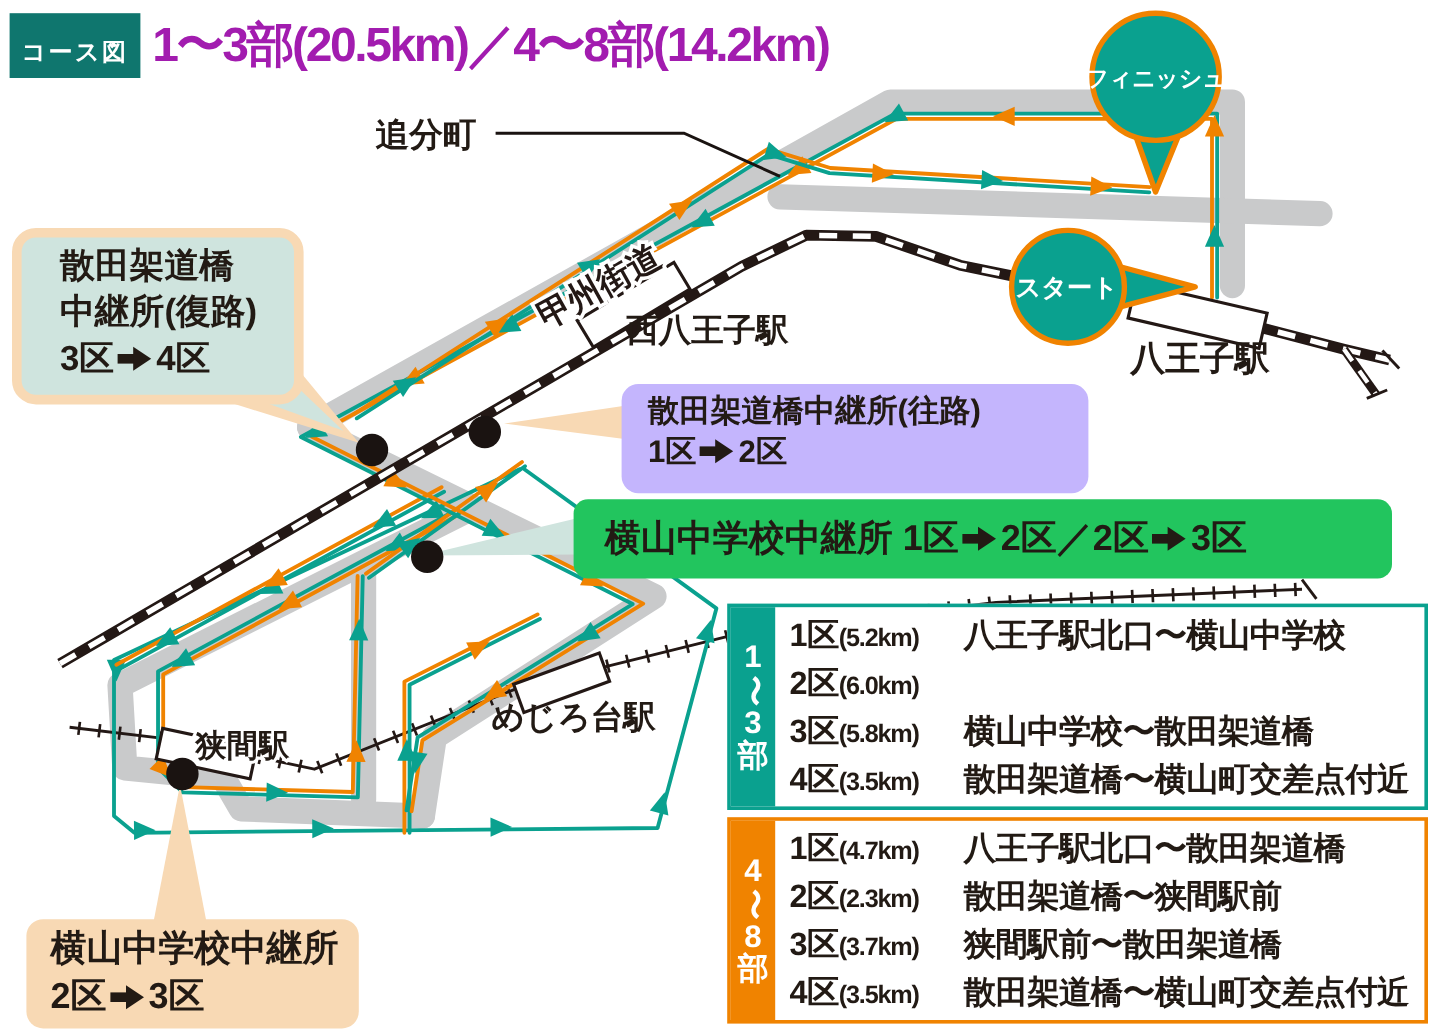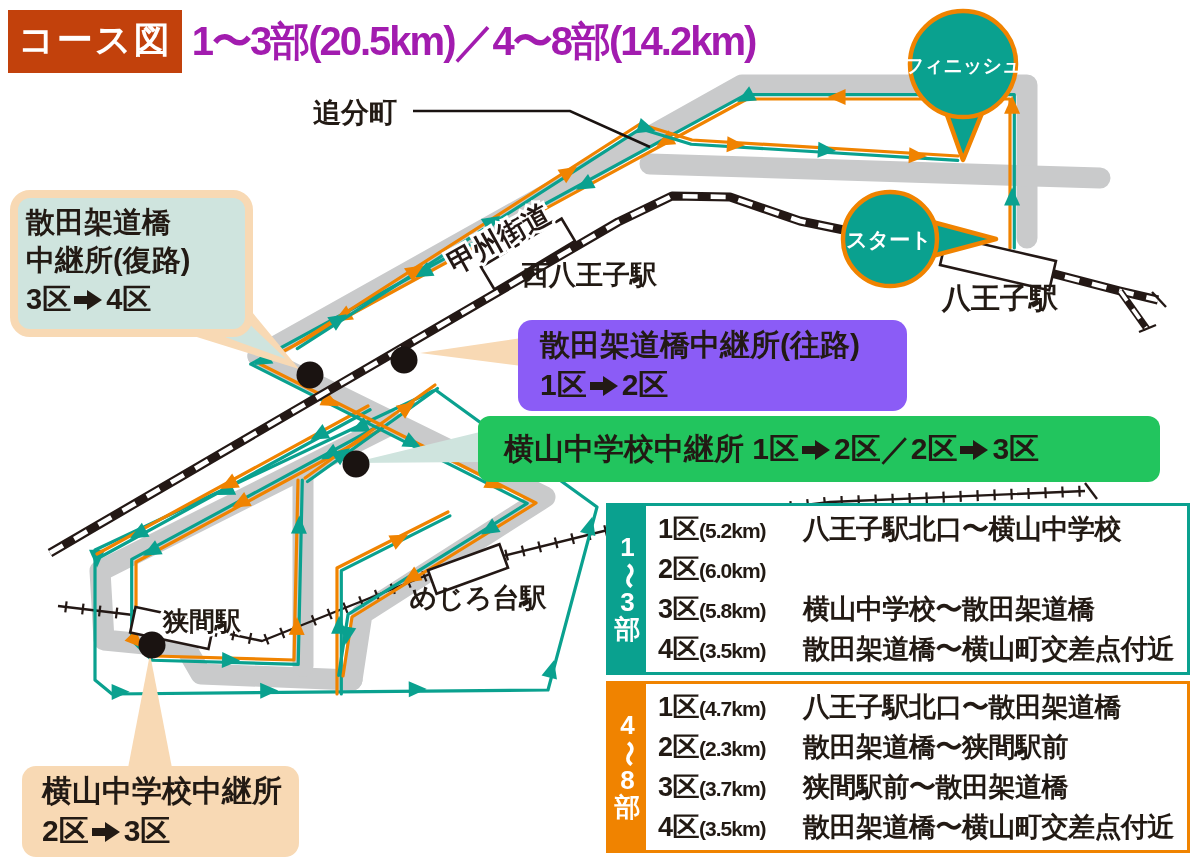--- a/index.html
+++ b/index.html
@@ -3,31 +3,31 @@
 <meta charset="utf-8">
 <style>
   html,body{margin:0;padding:0;background:#fff;}
   .stage{position:relative;width:1200px;height:859px;background:#fff;overflow:hidden;
          font-family:"Liberation Sans","DejaVu Sans",sans-serif;color:#221a14;}
   svg{position:absolute;left:0;top:0;}
   svg text{font-family:"Liberation Sans","DejaVu Sans",sans-serif;}
 
   
   .title-bar{position:absolute;left:8px;top:10px;display:flex;align-items:center;z-index:30;}
-  .title-tag{background:#c2410c;color:#fff;font-size:36px;font-weight:bold;
-             padding:6px 10px 8px 10px;letter-spacing:2px;}
+  .title-tag{background:#0f766e;color:#fff;font-size:20px;font-weight:bold;
+             padding:19px 10px 8px 10px;letter-spacing:2px;}
   .title-text{font-size:40px;font-weight:bold;color:#a21caf;margin-left:10px;letter-spacing:-2px;white-space:nowrap;}
 
   
   .callout{position:absolute;box-sizing:border-box;font-weight:bold;z-index:20;white-space:nowrap;}
   .callout .line{line-height:1.32;}
   .co-fukuro{left:10px;top:190px;width:243px;height:147px;background:#cfe4de;
-             border:8px solid #f8d9b4;border-radius:20px;padding:5px 0 0 8px;font-size:29px;}
-  .co-ouro{left:518px;top:320px;width:389px;height:91px;background:#8b5cf6;
-           border-radius:14px;padding:5px 0 0 22px;font-size:30px;}
+             border:8px solid #f8d9b4;border-radius:20px;padding:5px 0 0 32px;font-size:29px;}
+  .co-ouro{left:518px;top:320px;width:389px;height:91px;background:#c4b5fd;
+           border-radius:14px;padding:5px 0 0 22px;font-size:26px;}
   .co-yoko{left:478px;top:416px;width:682px;height:66px;background:#22c55e;
            border-radius:12px;padding:0 0 0 26px;font-size:30px;display:flex;align-items:center;}
   .co-hazama{left:22px;top:766px;width:277px;height:91px;background:#f8d9b4;
              border-radius:14px;padding:5px 0 0 20px;font-size:30px;}
   
   .arw{display:inline-block;position:relative;width:29px;height:20px;margin:0 3px;vertical-align:-1px;color:#221a14;}
   .arw .b{position:absolute;left:0;top:6px;width:14px;height:8px;background:currentColor;}
   .arw .t{position:absolute;left:13px;top:0;width:0;height:0;
           border-left:15px solid currentColor;border-top:10px solid transparent;border-bottom:10px solid transparent;}
 

